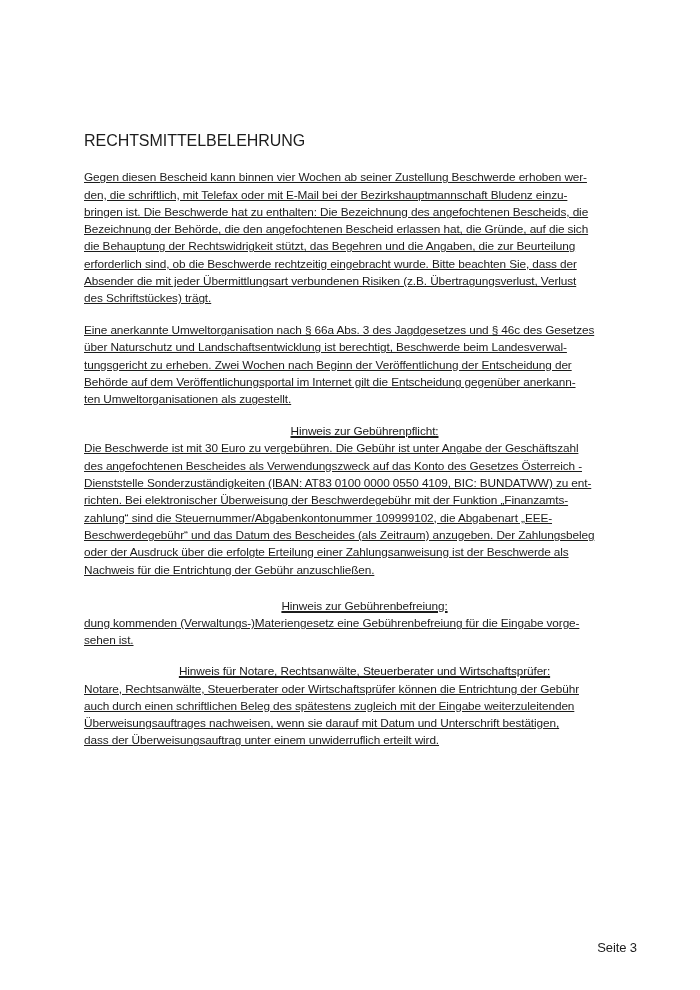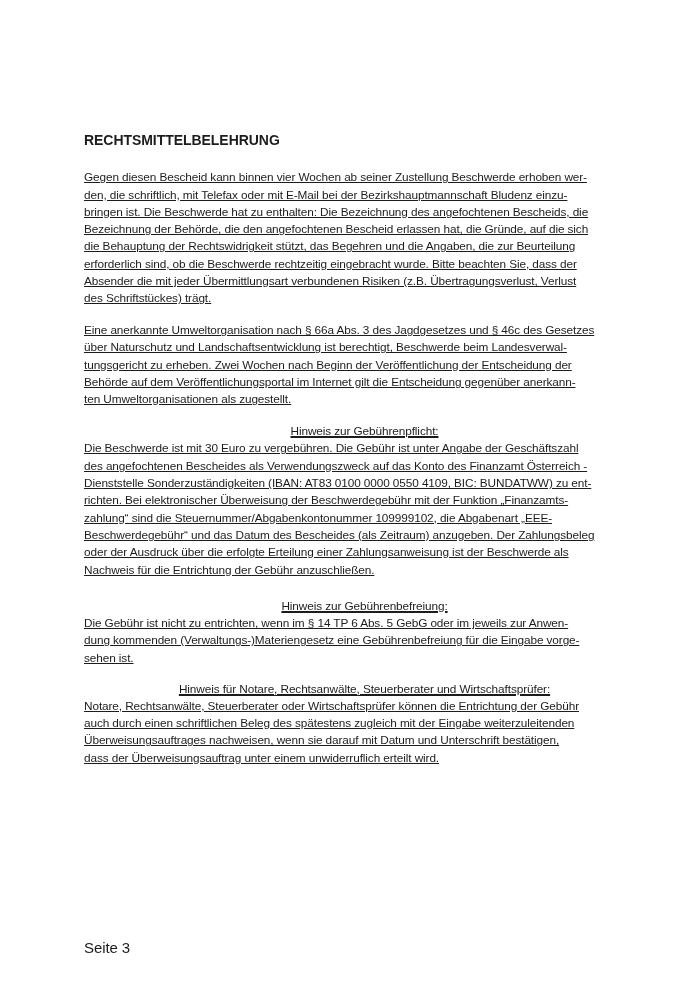--- a/index.html
+++ b/index.html
@@ -15,23 +15,23 @@
     font-family: "Liberation Sans", sans-serif;
     color: #1c1c1c;
   }
   .content {
     position: absolute;
     left: 84px;
     top: 132px;
     width: 561px;
   }
   .title {
-    font-size: 14px;
+    font-size: 16px;
     line-height: 17.3px;
-    font-weight: bold;
+    font-weight: normal;
     margin: 0 0 20px 0;
     letter-spacing: -0.05px;
     white-space: nowrap;
   }
   .para {
     margin: 0;
     text-decoration: underline;
   }
   .mb14 { margin-bottom: 14.5px; }
   .mb19 { margin-bottom: 19px; }
@@ -51,22 +51,22 @@
     text-underline-offset: 2px;
     font-weight: normal;
     margin: 0;
     text-align: center;
   }
   .footer {
     position: absolute;
     top: 939px;
     left: 84px;
     width: 553px;
-    text-align: left;
-    font-size: 15px;
+    text-align: right;
+    font-size: 13px;
     line-height: 17.3px;
     letter-spacing: -0.1px;
   }
 </style>
 </head>
 <body>
 
 <main class="page">
   <section class="content">
 
@@ -87,32 +87,31 @@
       <div class="line">Eine anerkannte Umweltorganisation nach § 66a Abs. 3 des Jagdgesetzes und § 46c des Gesetzes</div>
       <div class="line">über Naturschutz und Landschaftsentwicklung ist berechtigt, Beschwerde beim Landesverwal-</div>
       <div class="line">tungsgericht zu erheben. Zwei Wochen nach Beginn der Veröffentlichung der Entscheidung der</div>
       <div class="line">Behörde auf dem Veröffentlichungsportal im Internet gilt die Entscheidung gegenüber anerkann-</div>
       <div class="line">ten Umweltorganisationen als zugestellt.</div>
     </div>
 
     <div class="para mb19">
       <h2 class="section-heading">Hinweis zur Gebührenpflicht:</h2>
       <div class="line">Die Beschwerde ist mit 30 Euro zu vergebühren. Die Gebühr ist unter Angabe der Geschäftszahl</div>
-      <div class="line">des angefochtenen Bescheides als Verwendungszweck auf das Konto des Finanzamt Österreich -</div>
+      <div class="line">des angefochtenen Bescheides als Verwendungszweck auf das Konto des Gesetzes Österreich -</div>
       <div class="line">Dienststelle Sonderzuständigkeiten (IBAN: AT83 0100 0000 0550 4109, BIC: BUNDATWW) zu ent-</div>
       <div class="line">richten. Bei elektronischer Überweisung der Beschwerdegebühr mit der Funktion „Finanzamts-</div>
       <div class="line">zahlung“ sind die Steuernummer/Abgabenkontonummer 109999102, die Abgabenart „EEE-</div>
       <div class="line">Beschwerdegebühr“ und das Datum des Bescheides (als Zeitraum) anzugeben. Der Zahlungsbeleg</div>
       <div class="line">oder der Ausdruck über die erfolgte Erteilung einer Zahlungsanweisung ist der Beschwerde als</div>
       <div class="line">Nachweis für die Entrichtung der Gebühr anzuschließen.</div>
     </div>
 
     <div class="para mb13">
       <h2 class="section-heading">Hinweis zur Gebührenbefreiung:</h2>
-      <div class="line">Die Gebühr ist nicht zu entrichten, wenn im § 14 TP 6 Abs. 5 GebG oder im jeweils zur Anwen-</div>
       <div class="line">dung kommenden (Verwaltungs-)Materiengesetz eine Gebührenbefreiung für die Eingabe vorge-</div>
       <div class="line">sehen ist.</div>
     </div>
 
     <div class="para">
       <h2 class="section-heading">Hinweis für Notare, Rechtsanwälte, Steuerberater und Wirtschaftsprüfer:</h2>
       <div class="line">Notare, Rechtsanwälte, Steuerberater oder Wirtschaftsprüfer können die Entrichtung der Gebühr</div>
       <div class="line">auch durch einen schriftlichen Beleg des spätestens zugleich mit der Eingabe weiterzuleitenden</div>
       <div class="line">Überweisungsauftrages nachweisen, wenn sie darauf mit Datum und Unterschrift bestätigen,</div>
       <div class="line">dass der Überweisungsauftrag unter einem unwiderruflich erteilt wird.</div>

